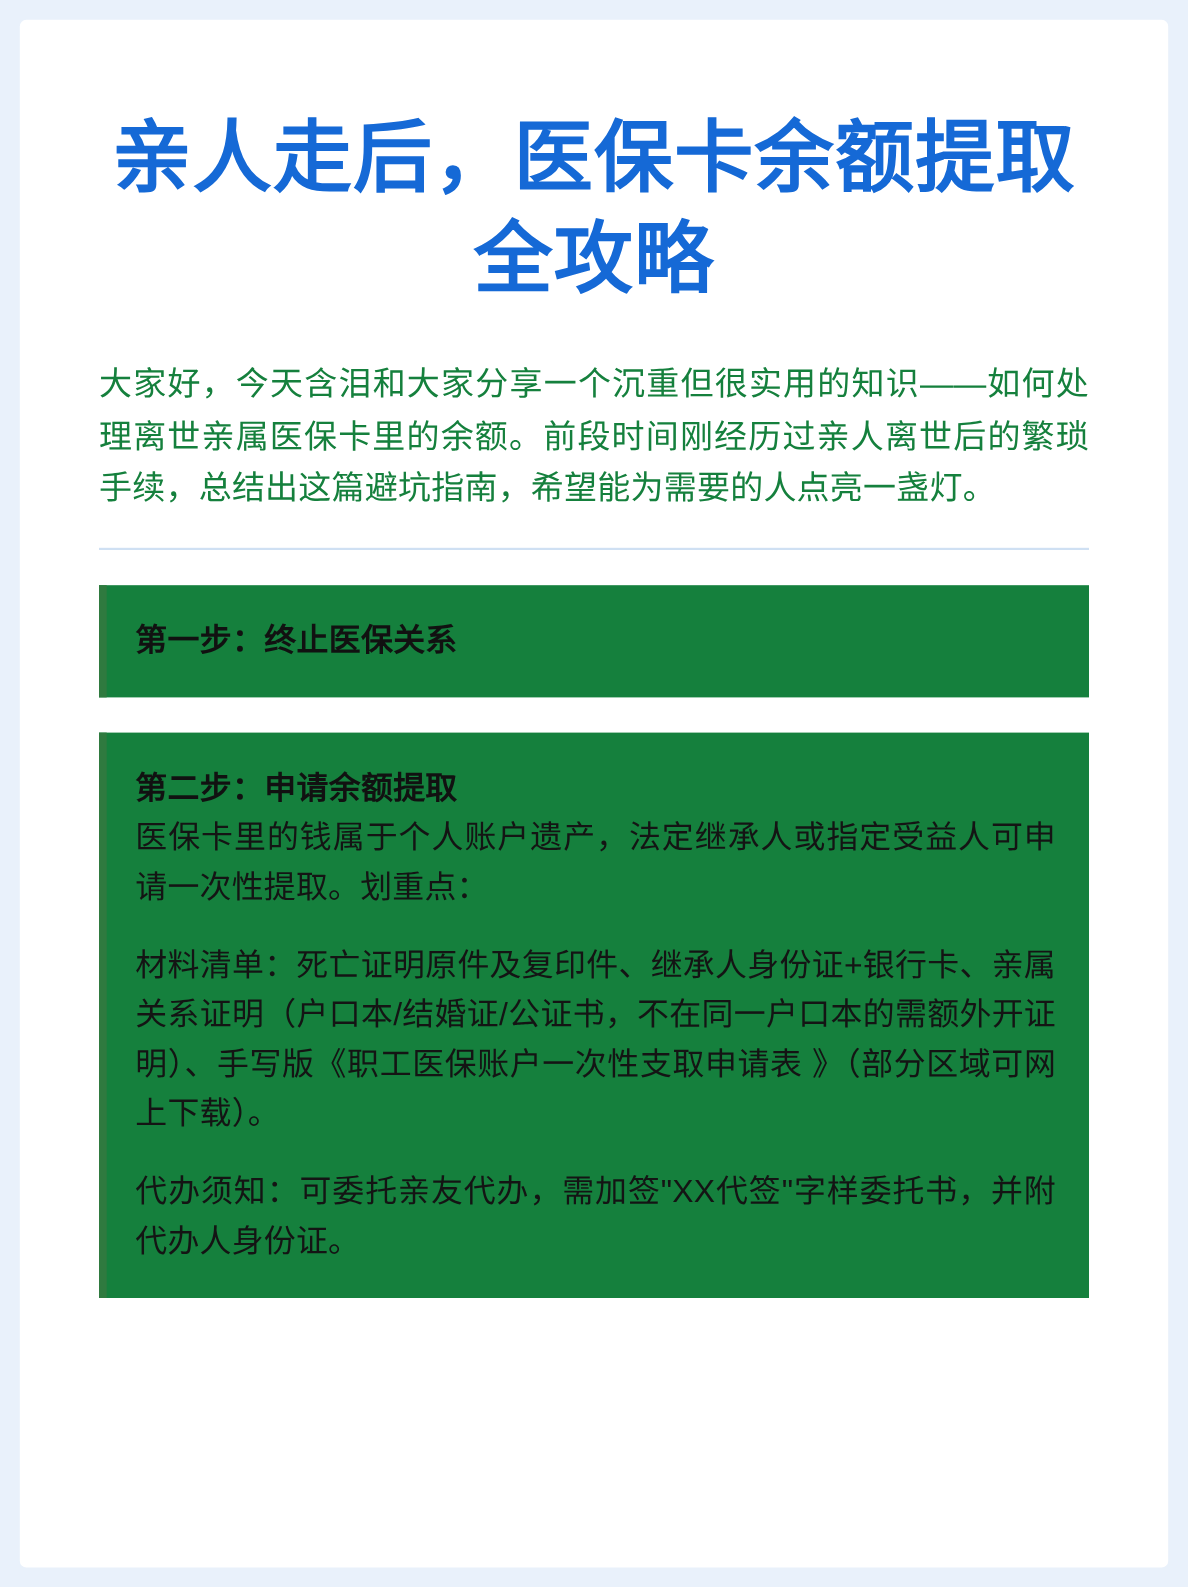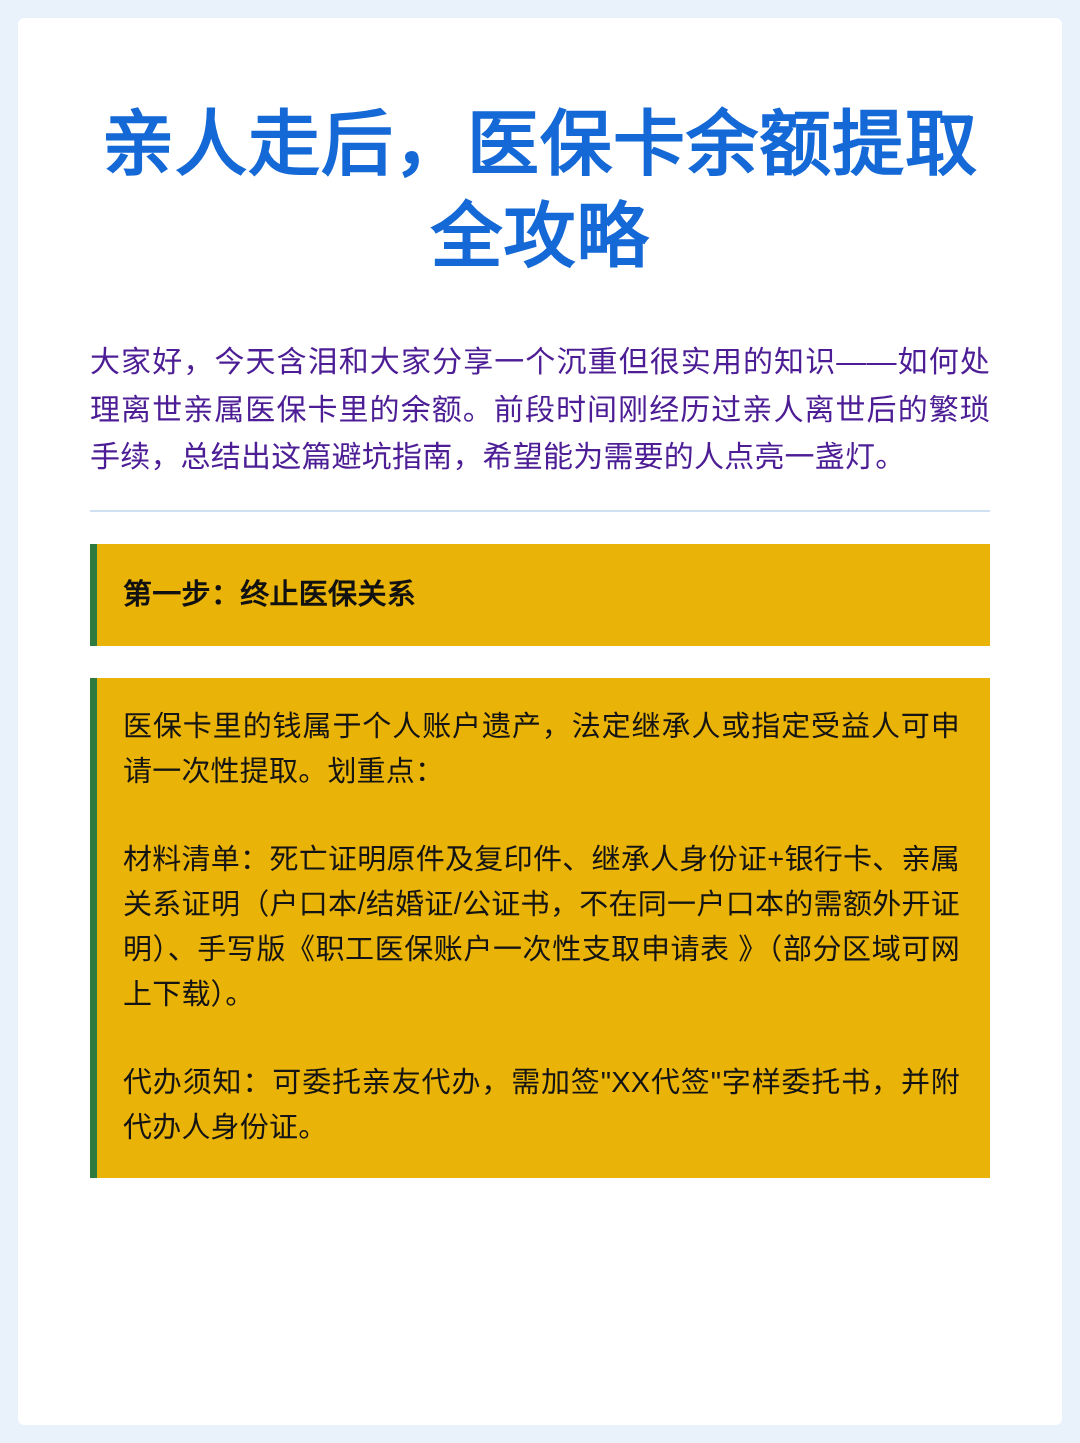--- a/index.html
+++ b/index.html
@@ -36,83 +36,84 @@
     color: #1569d6;
     font-size: 72px;
     line-height: 1.28;
     font-weight: bold;
     text-align: center;
     letter-spacing: 1px;
     margin: 0 0 0 0;
     padding: 0 10px;
   }
   .intro {
-    margin-top: 56px;
+    margin-top: 44px;
     font-size: 30px;
     line-height: 1.58;
-    color: #4c1d95;
+    color: #15803d;
     text-align: justify;
     letter-spacing: 0.2px;
   }
   .section-heading {
     margin-top: 38px;
     font-size: 32px;
     font-weight: bold;
     color: #1569d6;
     letter-spacing: 0.5px;
   }
   .divider {
     margin-top: 16px;
     height: 2px;
     background: #cfe0f3;
     width: 100%;
   }
   .step {
     position: relative;
     margin-top: 32px;
-    background: #eab308;
+    background: #15803d;
     border-left: 7px solid #2f7a3f;
     padding: 26px 30px 28px 26px;
   }
   .step-title {
     font-size: 29px;
     font-weight: bold;
     color: #111;
     margin-bottom: 6px;
     letter-spacing: 0.3px;
   }
   .step-body {
     font-size: 29px;
     line-height: 1.55;
     color: #141414;
     text-align: justify;
     letter-spacing: 0.2px;
   }
   .step-body + .step-body {
-    margin-top: 43px;
+    margin-top: 26px;
   }
 </style>
 </head>
 <body>
 
 <div class="page">
   <div class="card">
     <div class="inner">
 
       <h1 class="title">亲人走后，医保卡余额提取全攻略</h1>
 
       <p class="intro">大家好，今天含泪和大家分享一个沉重但很实用的知识——如何处理离世亲属医保卡里的余额。前段时间刚经历过亲人离世后的繁琐手续，总结出这篇避坑指南，希望能为需要的人点亮一盏灯。</p>
 
       <div class="divider"></div>
 
       <div class="step">
         <div class="step-title">第一步：终止医保关系</div>
       </div>
 
       <div class="step">
+        <div class="step-title">第二步：申请余额提取</div>
         <div class="step-body">医保卡里的钱属于个人账户遗产，法定继承人或指定受益人可申请一次性提取。划重点：</div>
         <div class="step-body">材料清单：死亡证明原件及复印件、继承人身份证+银行卡、亲属关系证明（户口本/结婚证/公证书，不在同一户口本的需额外开证明）、手写版《职工医保账户一次性支取申请表 》（部分区域可网上下载）。</div>
         <div class="step-body">代办须知：可委托亲友代办，需加签"XX代签"字样委托书，并附代办人身份证。</div>
       </div>
 
     </div>
   </div>
 </div>
 
 </body></html>

